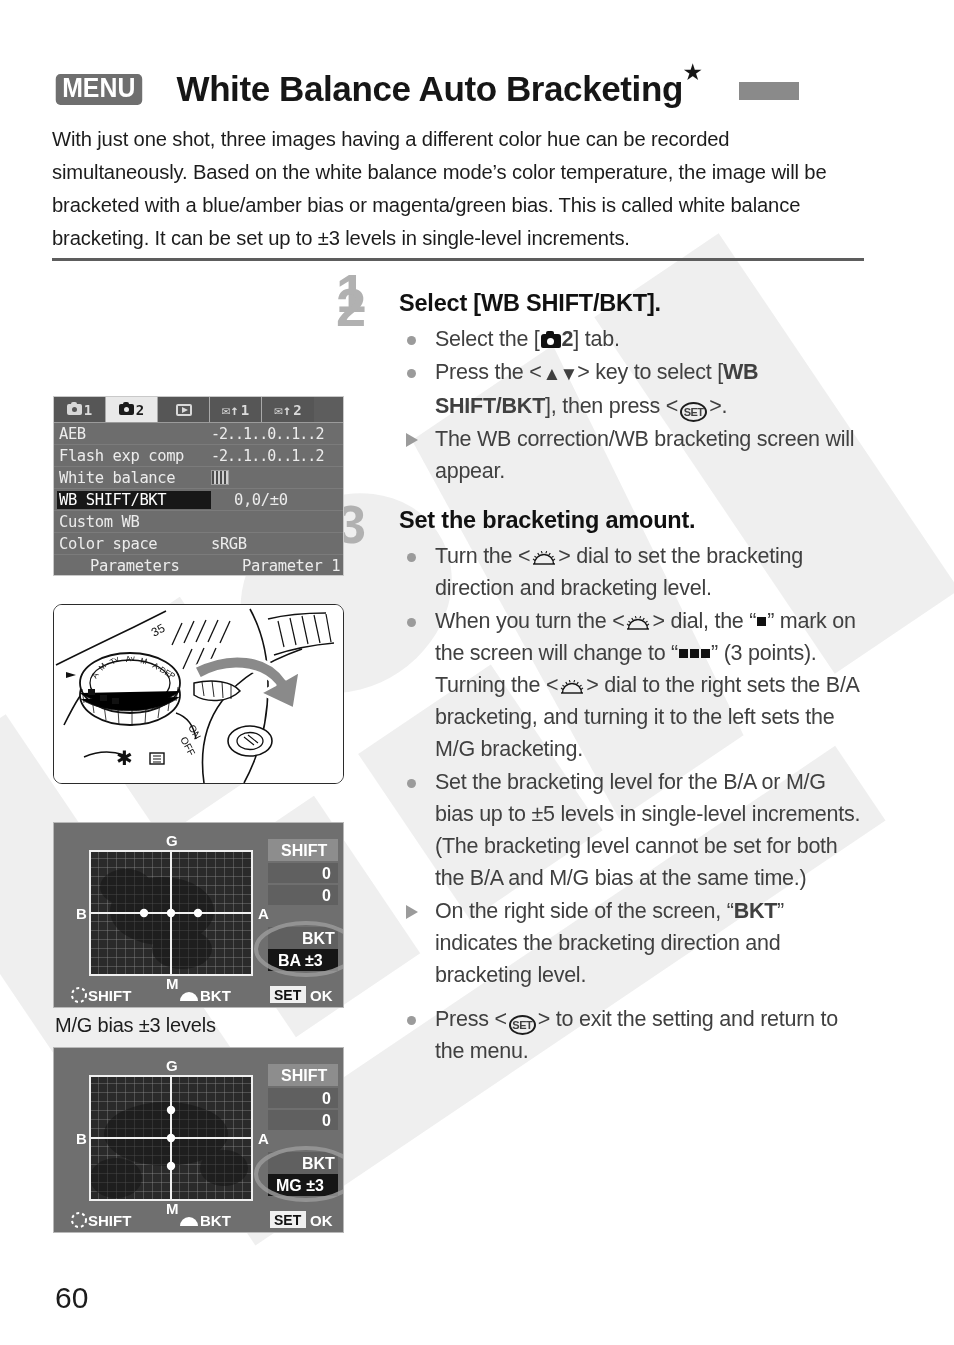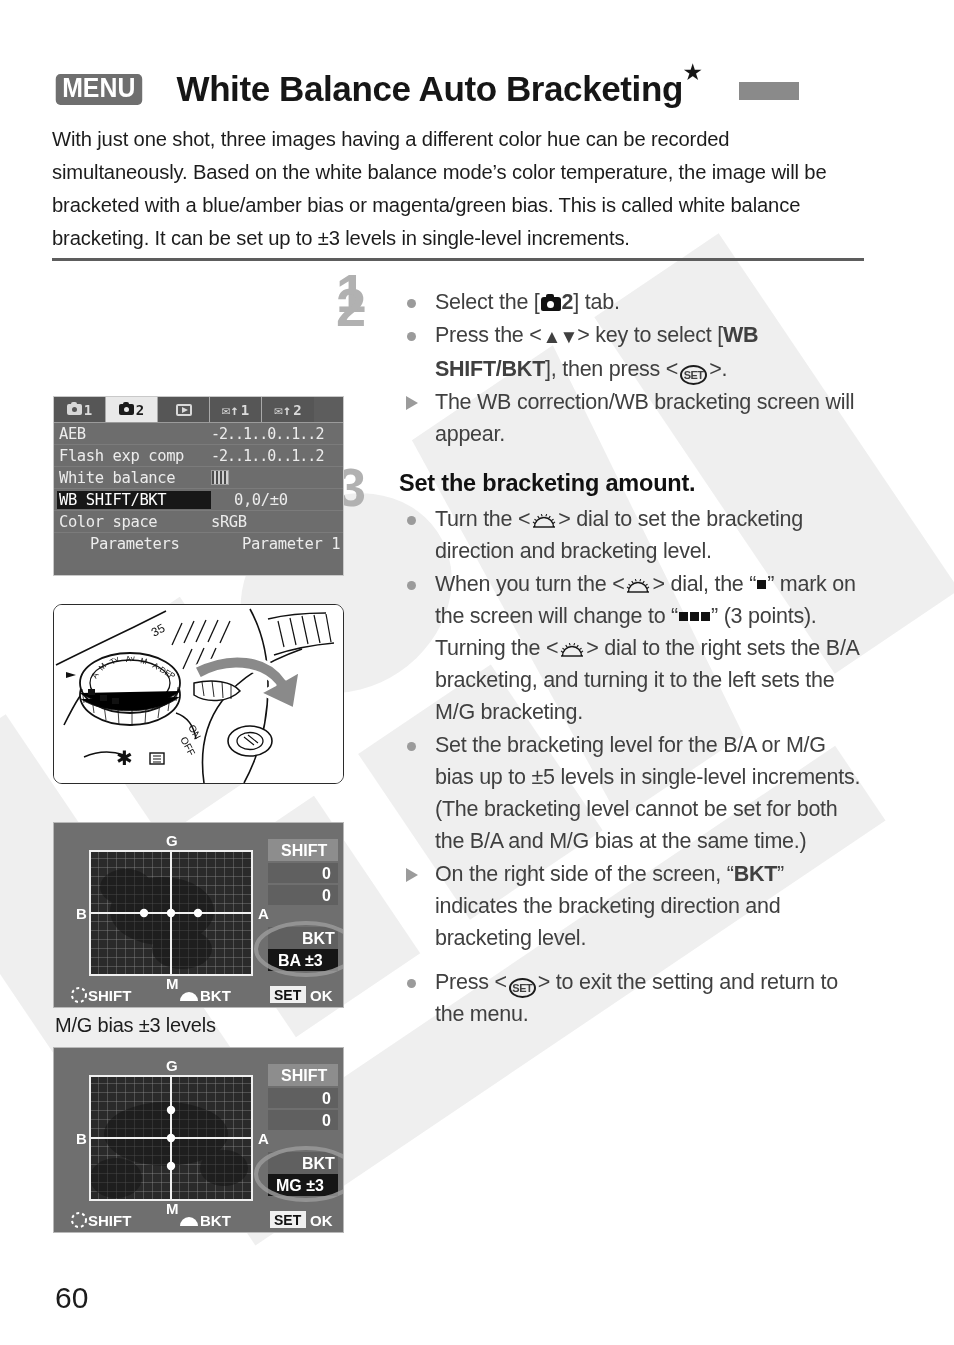--- a/index.html
+++ b/index.html
@@ -351,20 +351,21 @@
     <div class="divider"></div>
 
     <div class="steps">
 
       <div class="step" style="margin-bottom:14px;">
         <div class="step-num">1</div>
       </div>
 
       <div class="step" style="margin-bottom:16px;">
         <div class="step-num">2</div>
+        <div class="step-head">Select [WB SHIFT/BKT].</div>
         <ul class="blist">
           <li class="dot">Select the [<span class="ico-cam"></span><span class="b">2</span>] tab.</li>
           <li class="dot">Press the &lt;<span class="ico-updown">▲▼</span>&gt; key to select [<span class="b">WB SHIFT/BKT</span>], then press &lt;<span class="ico-set">SET</span>&gt;.</li>
           <li class="tri">The WB correction/WB bracketing screen will appear.</li>
         </ul>
       </div>
 
       <div class="step">
         <div class="step-num">3</div>
         <div class="step-head">Set the bracketing amount.</div>
@@ -450,20 +451,24 @@
       </div>
       <div class="mrow">
         <span class="lbl">White balance</span>
         <span class="val"><span class="wb-ico"></span></span>
       </div>
       <div class="mrow hl">
         <span class="lbl">WB SHIFT/BKT</span>
         <span class="val" style="padding-left:23px;">0,0/±0</span>
       </div>
       <div class="mrow">
+        <span class="lbl">Custom WB</span>
+        <span class="val"></span>
+      </div>
+      <div class="mrow">
         <span class="lbl">Color space</span>
         <span class="val">sRGB</span>
       </div>
       <div class="mrow" style="border-bottom:none;padding-left:36px;">
         <span class="lbl">Parameters</span>
         <span class="val">Parameter 1</span>
       </div>
     </div>
 
     <div class="fig" id="dial-photo">

